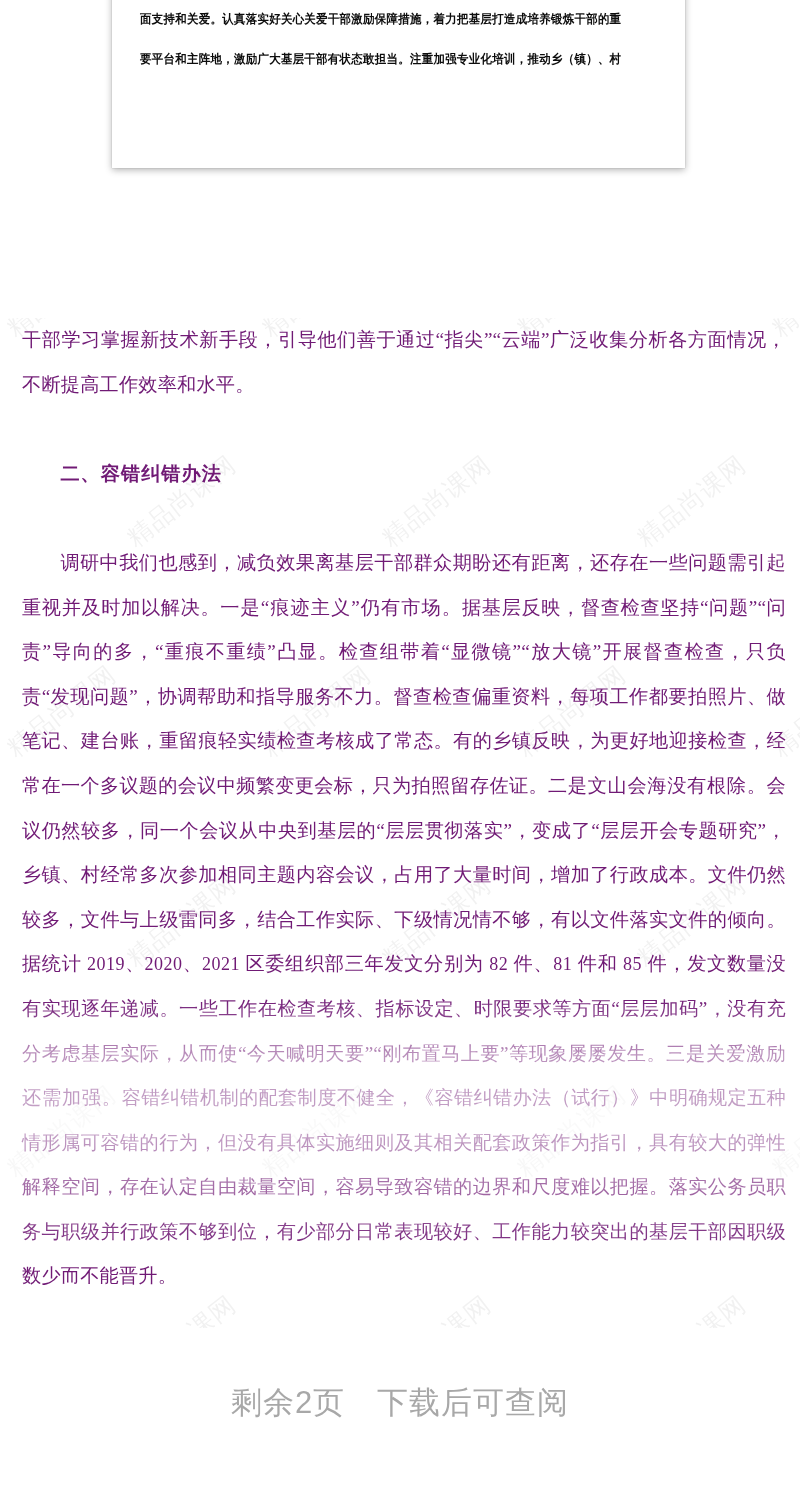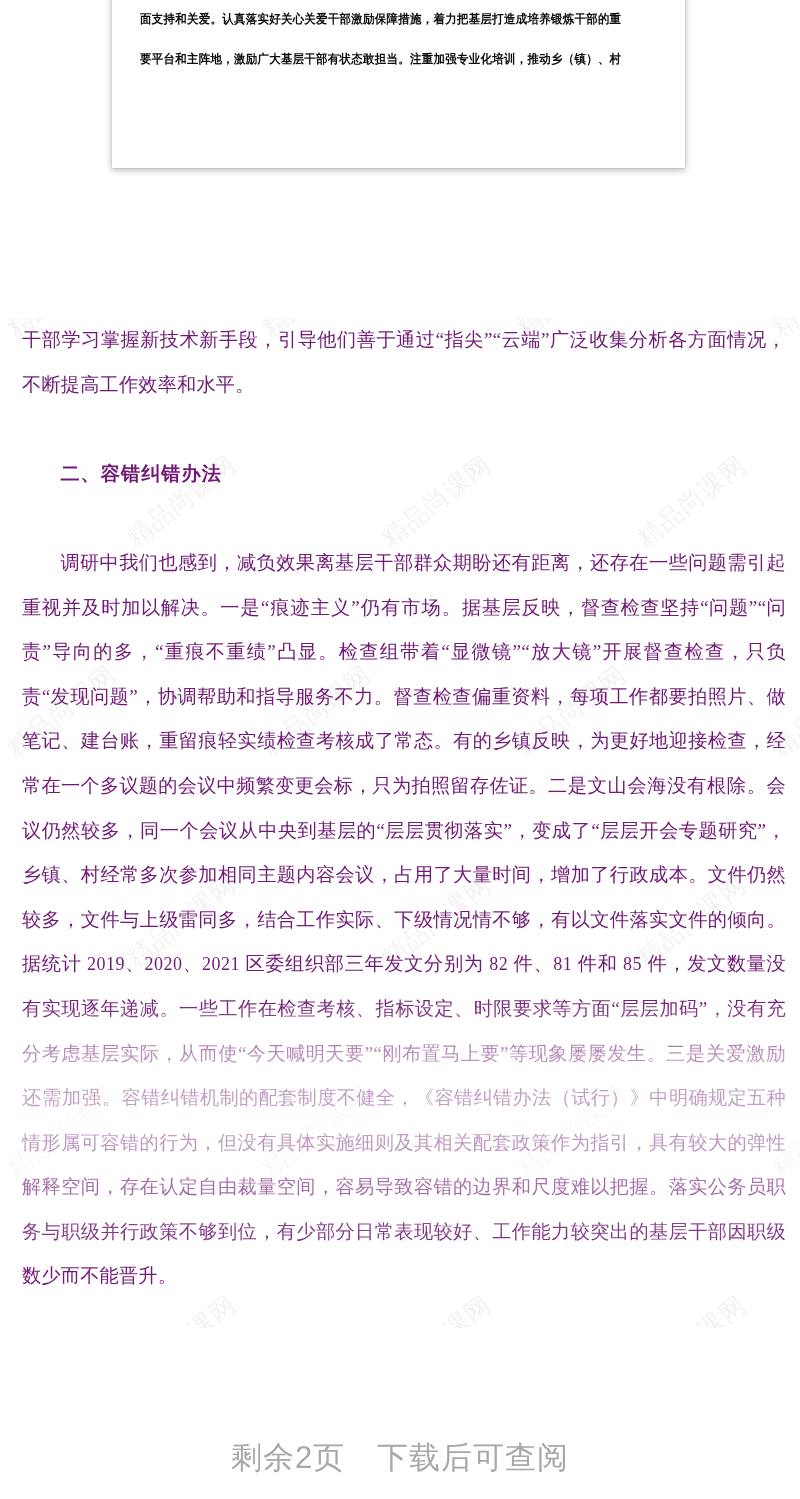--- a/index.html
+++ b/index.html
@@ -125,21 +125,21 @@
     white-space: nowrap;
     transform: rotate(-38deg);
     transform-origin: left top;
     letter-spacing: 1px;
   }
 
   
   #footer-note {
     position: absolute;
     left: 0;
-    top: 1437px;
+    top: 1382px;
     width: 800px;
     text-align: center;
     font-family: "Liberation Sans", "DejaVu Sans", sans-serif;
     font-size: 31px;
     color: #a8a8a8;
     letter-spacing: 1px;
     white-space: pre;
   }
 </style>
 </head>

